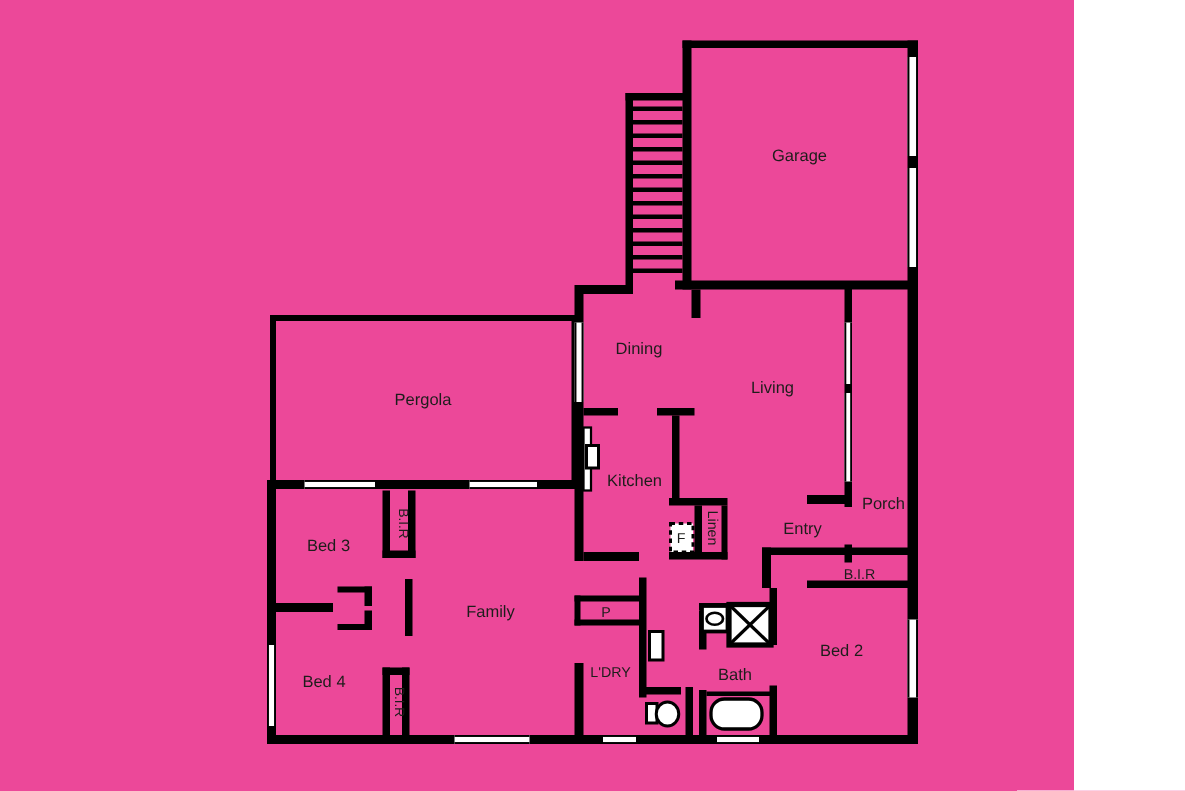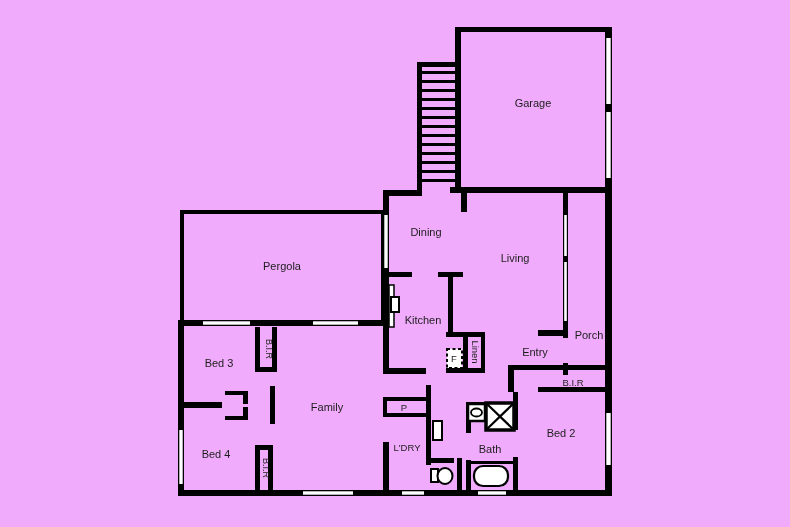--- a/index.html
+++ b/index.html
@@ -1,16 +1,16 @@
 <!DOCTYPE html>
 <html><head>
 <meta charset="utf-8">
 <style>
   html,body{margin:0;padding:0;background:#ffffff;}
-  .canvas{position:relative;width:790px;height:527px;background:#f0abfc;overflow:hidden;}
+  .canvas{position:relative;width:716px;height:527px;background:#ec4899;overflow:hidden;}
   svg{display:block;}
   .room-label{font-family:"Liberation Sans",sans-serif;font-size:11px;}
   .small-label{font-family:"Liberation Sans",sans-serif;font-size:9.5px;}
   .tiny-label{font-family:"Liberation Sans",sans-serif;font-size:9px;}
 </style>
 </head>
 <body>
 
 <div class="canvas">
 <svg width="790" height="527" viewBox="0 0 790 527">

